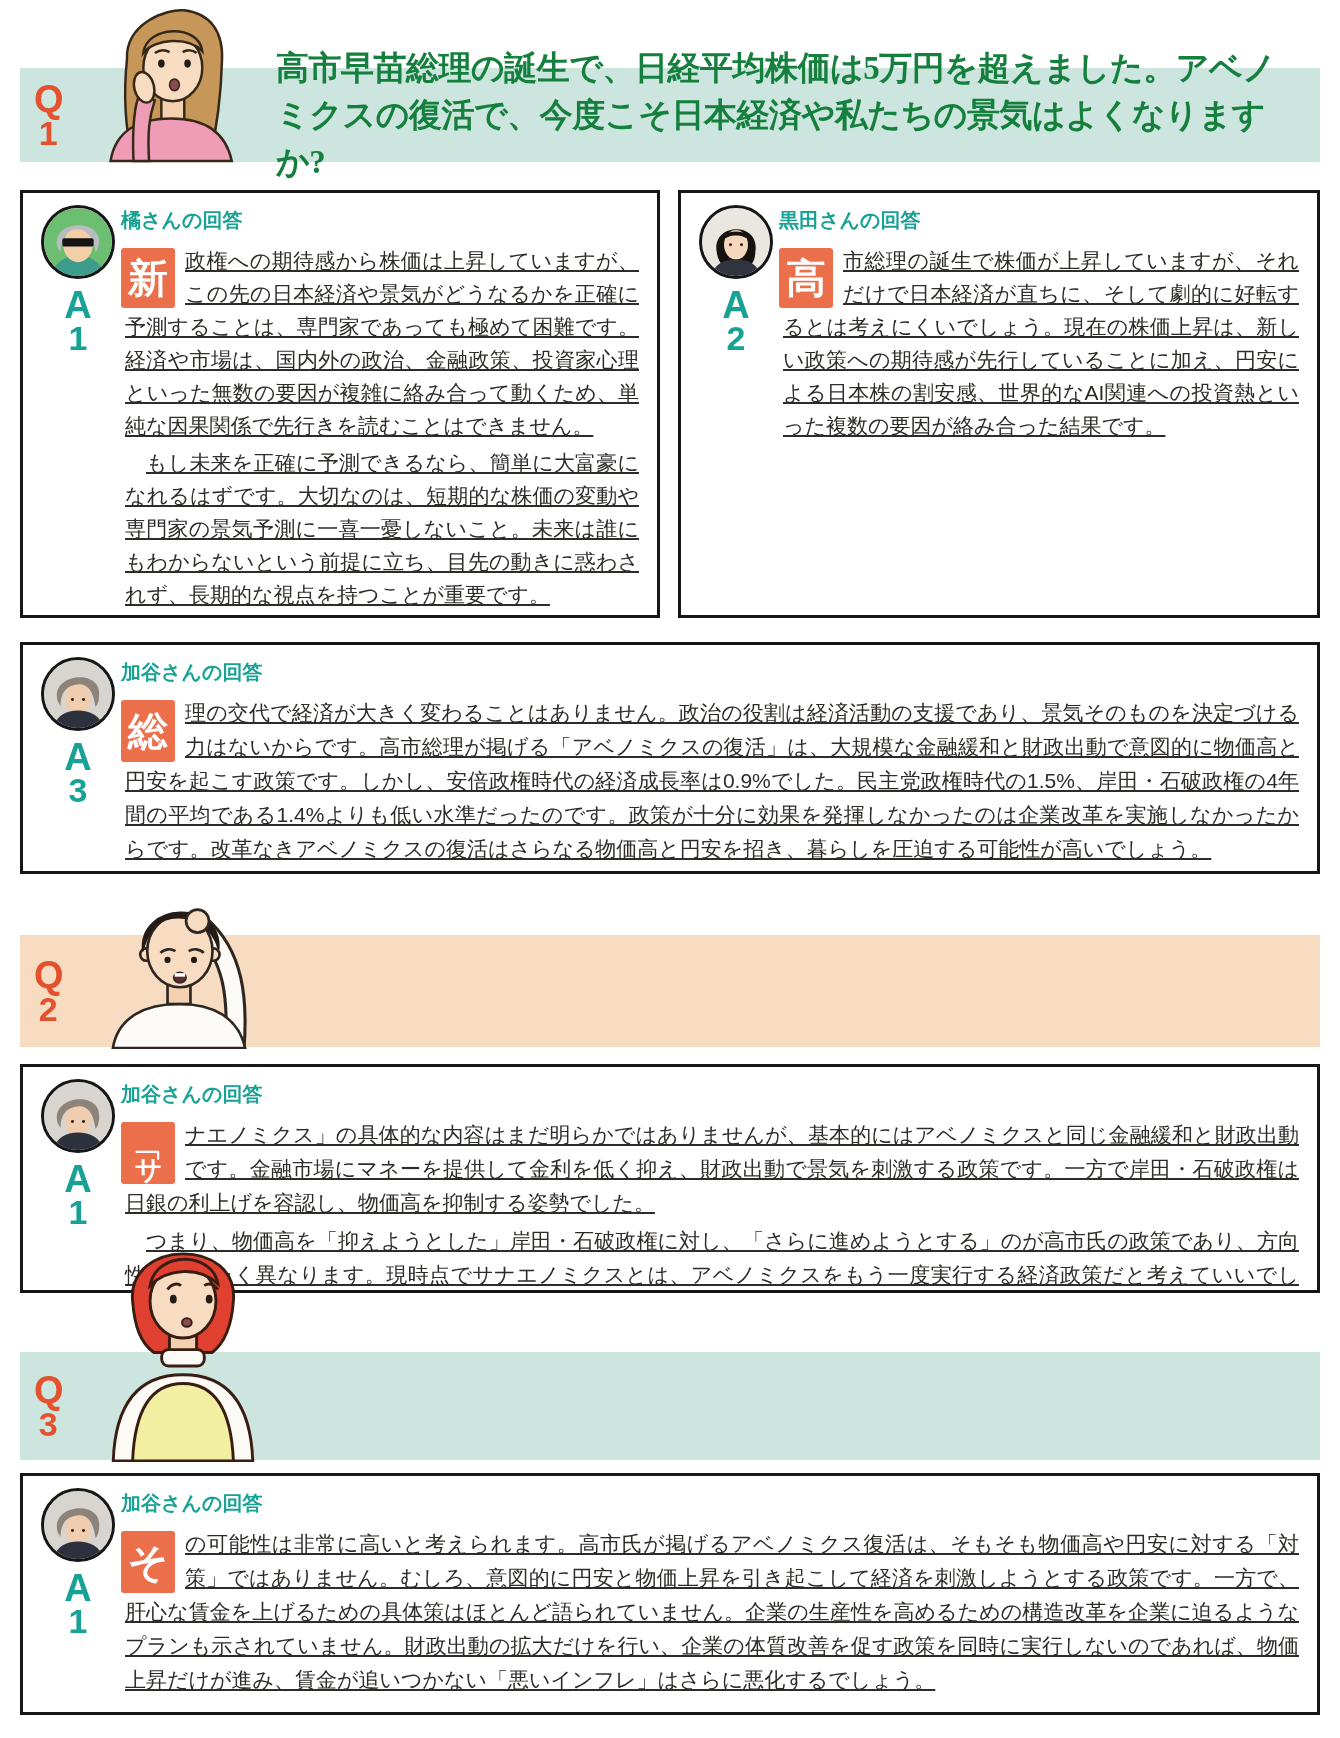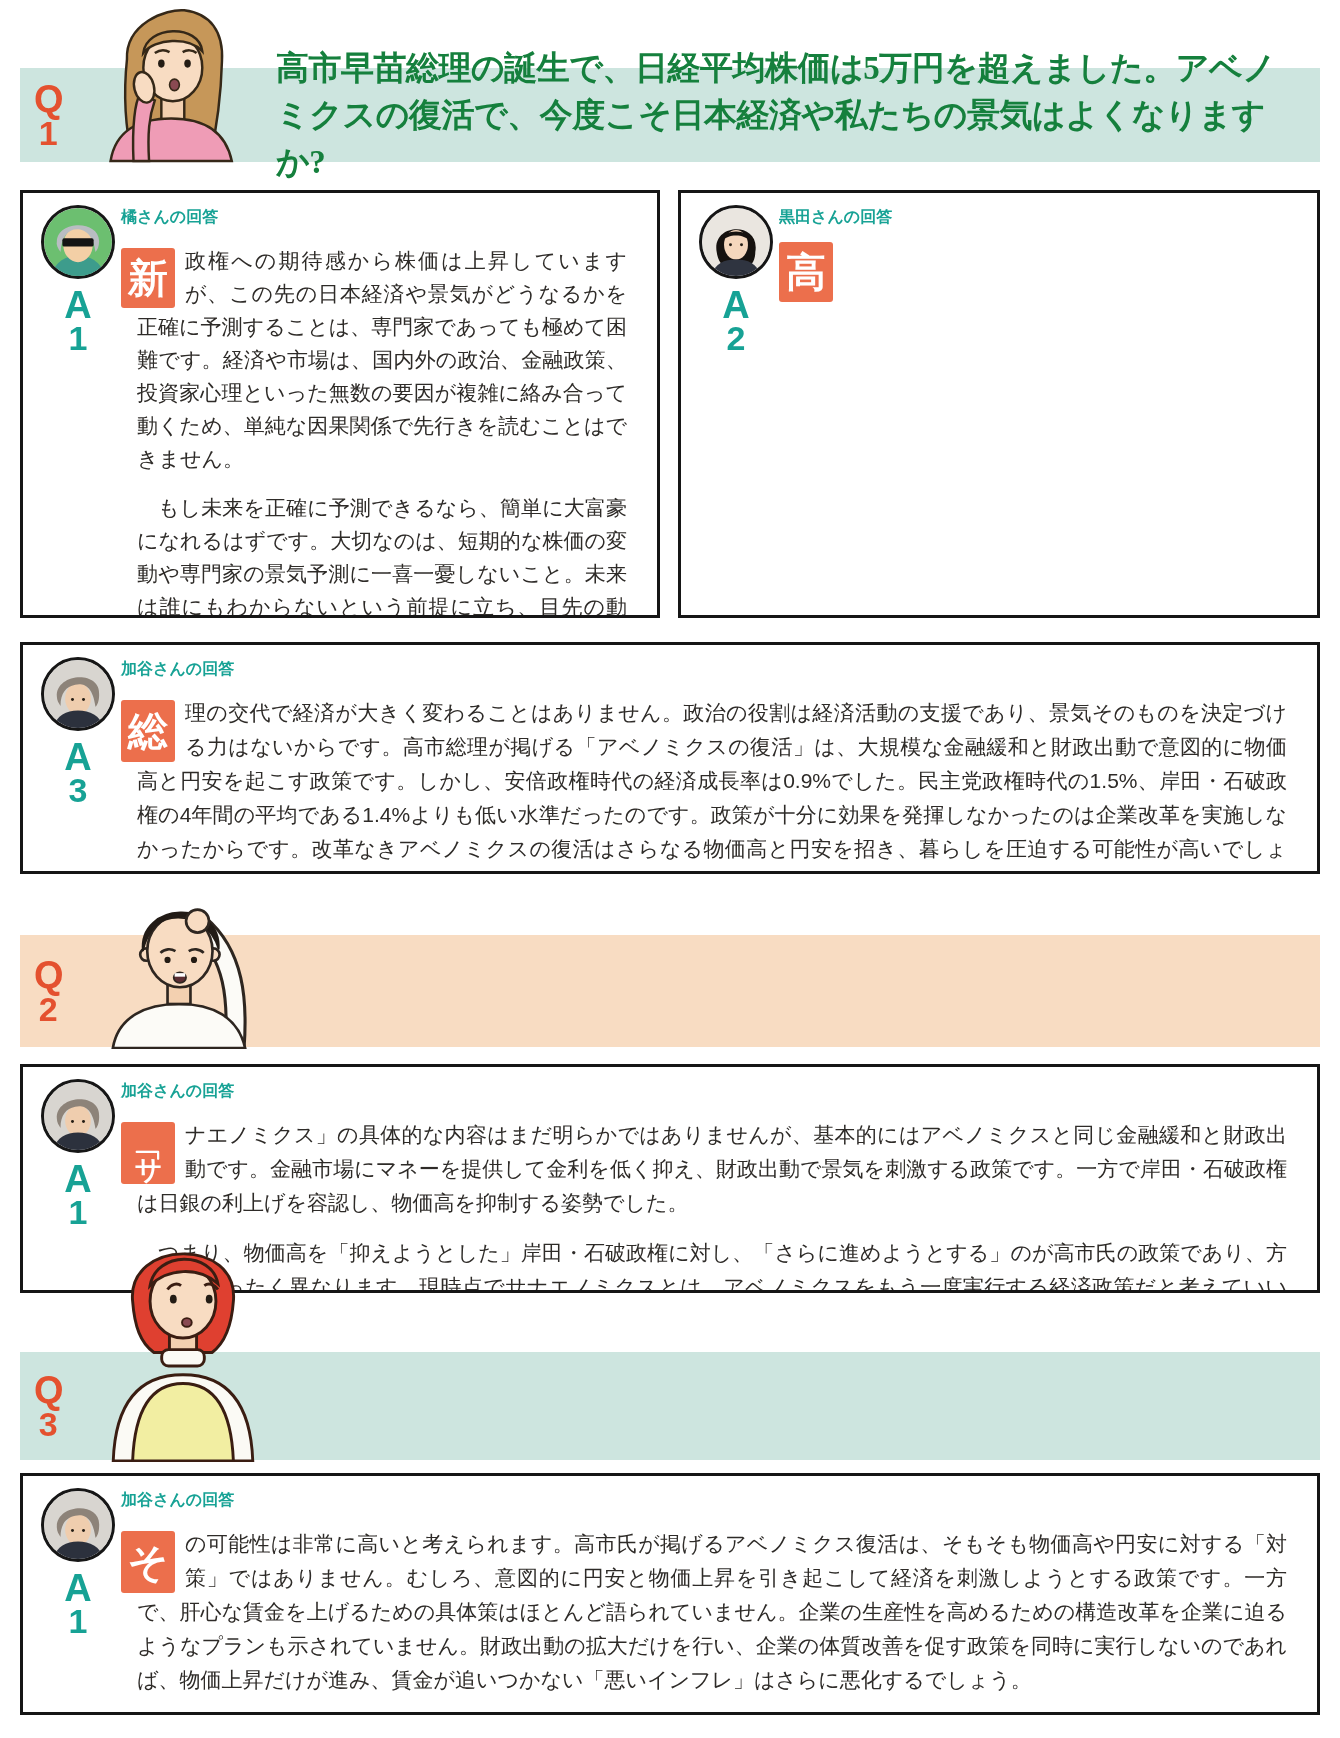--- a/index.html
+++ b/index.html
@@ -21,24 +21,24 @@
   
   .abox{position:absolute;background:#fff;border:3px solid #161616;
         display:flex;padding:12px 14px 12px 12px;box-sizing:border-box;overflow:hidden;}
   .rail{width:86px;flex:0 0 86px;display:flex;flex-direction:column;align-items:center;}
   .avatar{width:74px;height:74px;border-radius:50%;border:3px solid #161616;
           overflow:hidden;box-sizing:border-box;background:#ddd;line-height:0;}
   .alabel{margin-top:10px;color:#17a295;font-weight:800;text-align:center;}
   .aletter{display:block;font-size:38px;line-height:33px;}
   .anum{display:block;font-size:34px;line-height:32px;}
   .acontent{flex:1;min-width:0;}
-  .aheading{margin:2px 0 10px;font-size:16px;font-weight:700;color:#17a295;}
+  .aheading{margin:2px 0 10px;font-size:20px;font-weight:700;color:#17a295;}
   .abody{font-size:21px;line-height:33px;color:#2e2b28;text-align:justify;}
   .abox.full .abody{line-height:34px;}
-  .abody p{margin:16px;}
+  .abody p{margin:4px;text-decoration:underline;}
   .abody p.indent{text-indent:1em;}
   .drop{float:left;display:flex;align-items:center;justify-content:center;
         width:54px;height:60px;margin:4px 10px 2px 0;border-radius:3px;
         background:#ec6f4c;color:#fff;font-weight:700;font-size:40px;line-height:1;}
   .abox.full .drop{height:62px;}
   .drop.vert{writing-mode:vertical-rl;font-size:27px;letter-spacing:-3px;padding-top:2px;box-sizing:border-box;}
 </style>
 </head>
 <body>
 
@@ -109,20 +109,21 @@
       </div>
       <div class="alabel">
         <span class="aletter">A</span>
         <span class="anum">2</span>
       </div>
     </div>
     <div class="acontent">
       <h3 class="aheading">黒田さんの回答</h3>
       <div class="abody">
         <span class="drop">高</span>
+        <p>市総理の誕生で株価が上昇していますが、それだけで日本経済が直ちに、そして劇的に好転するとは考えにくいでしょう。現在の株価上昇は、新しい政策への期待感が先行していることに加え、円安による日本株の割安感、世界的なAI関連への投資熱といった複数の要因が絡み合った結果です。</p>
       </div>
     </div>
   </article>
 
   <article class="abox full" style="top:642px;left:20px;width:1300px;height:232px;">
     <div class="rail">
       <div class="avatar">
         <svg width="68" height="68" viewBox="0 0 74 74">
           <circle cx="37" cy="37" r="37" fill="#d8d5d0"></circle>
           <ellipse cx="37" cy="42" rx="14" ry="17" fill="#efcdae"></ellipse>

